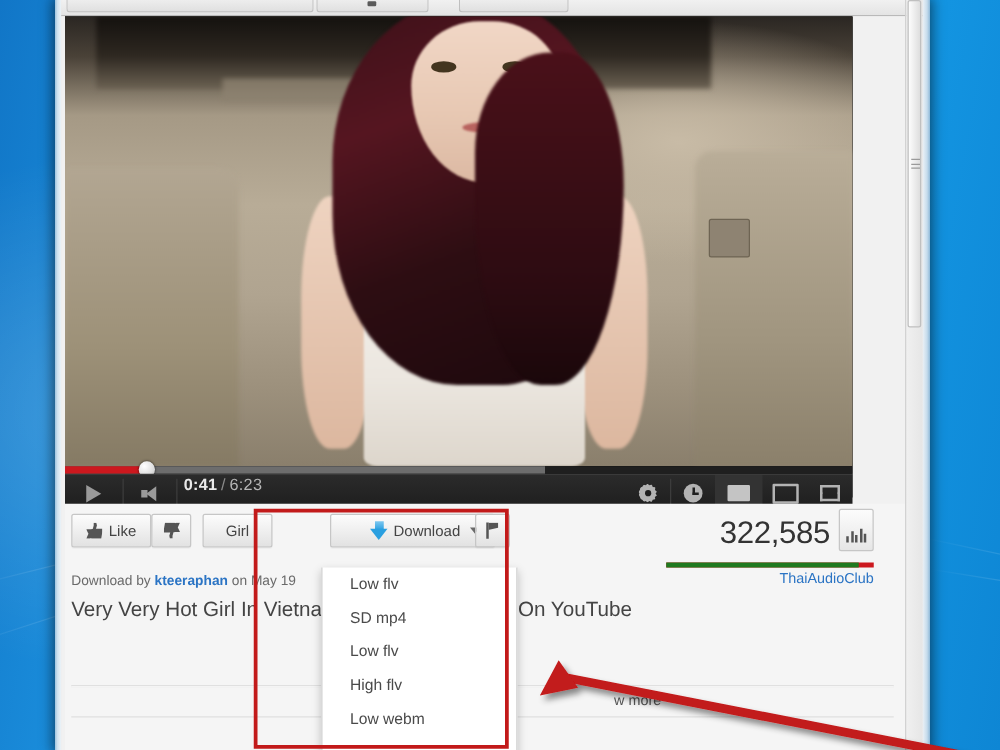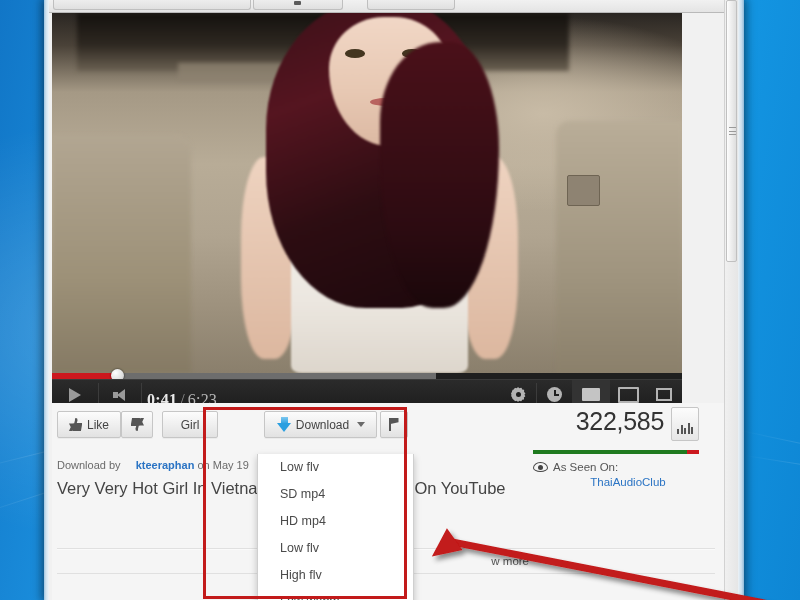--- a/index.html
+++ b/index.html
@@ -223,22 +223,22 @@
   }
   .spk .cone {
     position: absolute; left: 4px; top: 0;
     width: 0; height: 0;
     border-right: 8px solid #9a9a9a;
     border-top: 6px solid transparent;
     border-bottom: 6px solid transparent;
   }
   #time-display {
     position: absolute; left: 95px; top: 0; height: 29px;
-    display: flex; align-items: flex-end;
-    font-size: 16px; color: #b6b6b6; letter-spacing: .2px; font-family: Liberation Serif, serif;
+    display: flex; align-items: flex-start;
+    font-size: 13px; color: #b6b6b6; letter-spacing: .2px;
   }
   #time-display .cur { color: #e9e9e9; font-weight: bold; }
   #time-display .sep { margin: 0 3px; color: #8d8d8d; }
 
   #btn-settings { right: 146px; width: 36px; }
   #btn-watchlater { right: 110px; width: 36px; }
   #btn-smallplayer { right: 72px; width: 38px; background: #333333; }
   #btn-theater { right: 36px; width: 36px; }
   #btn-fullscreen { right: 0; width: 36px; }
 
@@ -301,21 +301,21 @@
     border-radius: 2px;
     display: flex; align-items: center; justify-content: center;
     font-size: 12px; color: #444; cursor: pointer;
     box-shadow: 0 1px 0 rgba(0,0,0,.04);
   }
   #btn-like { left: 5px; width: 62px; gap: 5px; }
   #btn-dislike { left: 69px; width: 30px; }
   #btn-share { left: 110px; width: 54px; }
   #btn-download {
     left: 212px; width: 110px; gap: 4px;
-    padding-left: 1px;
+    padding-left: 20px;
   }
   #btn-flag { left: 328px; width: 26px; }
 
   .thumb-up, .thumb-down {
     width: 13px; height: 13px;
     background: #555;
     flex: none;
   }
   .thumb-up {
     clip-path: polygon(0% 42%, 26% 42%, 26% 100%, 0% 100%,
@@ -360,21 +360,21 @@
     background: #555;
     clip-path: polygon(0 0, 100% 0, 100% 70%, 0 100%);
   }
 
   
   #stats {
     position: absolute; right: 10px; top: 4px; width: 190px;
     text-align: right;
   }
   #view-row {
-    display: flex; align-items: flex-start; justify-content: flex-end; gap: 7px;
+    display: flex; align-items: flex-end; justify-content: flex-end; gap: 7px;
   }
   #view-count {
     font-size: 25px; color: #333; font-weight: normal; letter-spacing: -.3px;
   }
   #btn-analytics {
     width: 26px; height: 26px;
     background: linear-gradient(180deg, #fcfcfc, #e6e6e6);
     border: 1px solid #c6c6c6; border-radius: 2px;
     display: flex; align-items: flex-end; justify-content: center;
     gap: 1.5px; padding-bottom: 6px; cursor: pointer;
@@ -402,29 +402,29 @@
     border: 1.6px solid #444;
     border-radius: 50% 50% 50% 50% / 60% 60% 40% 40%;
   }
   .eye-icon .pupil {
     position: absolute; left: 50%; top: 50%;
     width: 5px; height: 5px; margin: -2.5px 0 0 -2.5px;
     border-radius: 50%; background: #444;
   }
   #seen-link {
     margin-top: 3px; font-size: 11.5px; color: #2b74c4;
-    text-align: center; padding-left: 48px; cursor: pointer;
+    text-align: right; padding-left: 48px; cursor: pointer;
   }
 
   
   #uploaded-line {
     position: absolute; left: 5px; top: 56px;
     font-size: 11px; color: #6a6a6a; white-space: nowrap;
   }
-  #uploaded-line .chan { color: #2b74c4; font-weight: bold; cursor: pointer; margin-left: 12px; }
+  #uploaded-line .chan { color: #2b74c4; font-weight: bold; cursor: pointer; }
   #video-title {
     position: absolute; left: 5px; top: 76px; right: 170px;
     font-size: 16.5px; color: #444; white-space: nowrap; overflow: hidden;
   }
   #show-more {
     position: absolute; right: 196px; top: 152px;
     font-size: 11.5px; color: #555; cursor: pointer;
   }
   #divider-1 {
     position: absolute; left: 5px; right: 10px; top: 145px;
@@ -625,27 +625,20 @@
               <i style="height:5px"></i>
               <i style="height:9px"></i>
               <i style="height:6px"></i>
               <i style="height:11px"></i>
               <i style="height:7px"></i>
             </span>
           </div>
           <div id="rating-bar">
             <span id="rating-likes" style="width: 93%;"></span>
           </div>
-          <div id="seen-on">
-            <span class="eye-icon">
-              <span class="outer"></span>
-                <span class="pupil"></span>
-            </span>
-            <span>As Seen On:</span>
-          </div>
           <div id="seen-link">ThaiAudioClub</div>
         </div>
       </div>
 
       <div id="uploaded-line">
         <span>Download by</span>
         <span class="chan">kteeraphan</span>
         <span>on May 19</span>
       </div>
 
@@ -655,21 +648,20 @@
       </div>
 
       <div id="divider-1"></div>
       <div id="show-more">w more</div>
       <div id="divider-2"></div>
     </div>
 
     <div id="dl-menu">
       <div class="dl-item">Low flv</div>
       <div class="dl-item">SD mp4</div>
-      <div class="dl-item">HD mp4</div>
       <div class="dl-item">Low flv</div>
       <div class="dl-item">High flv</div>
       <div class="dl-item">Low webm</div>
     </div>
 
   </div>
 
   <div id="scrollbar">
     <div id="scroll-thumb">
       <span id="scroll-grip">

